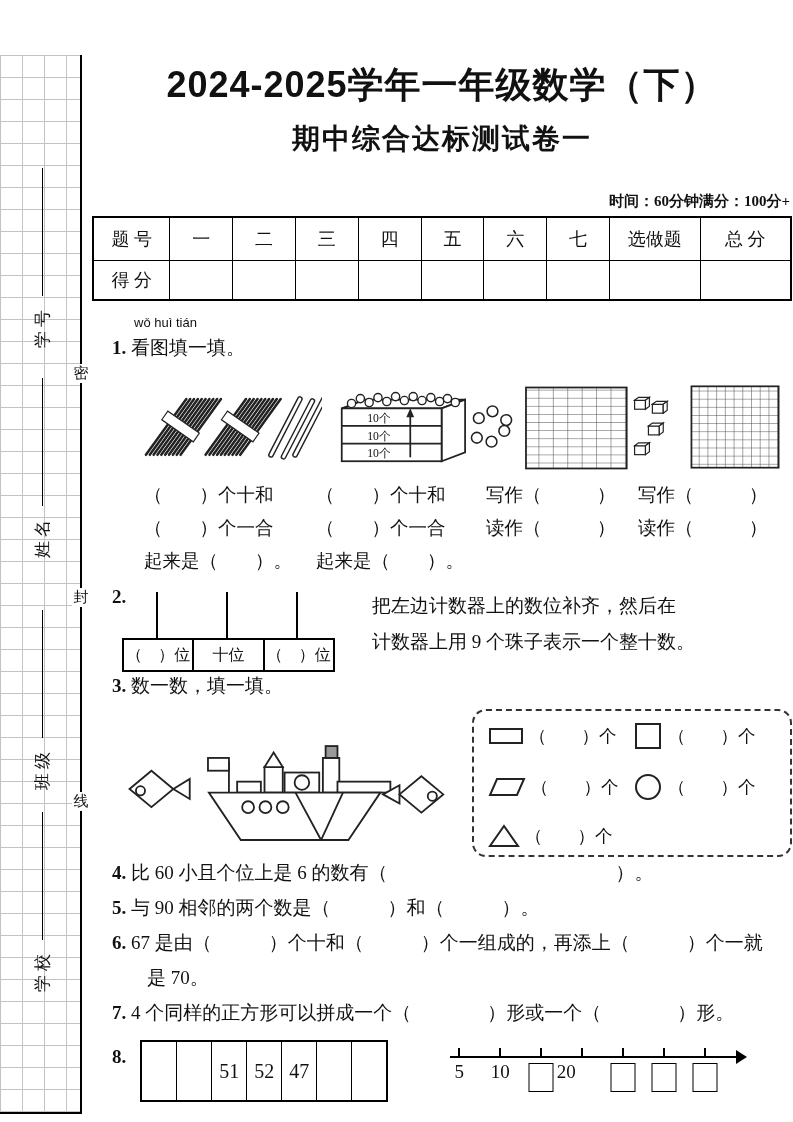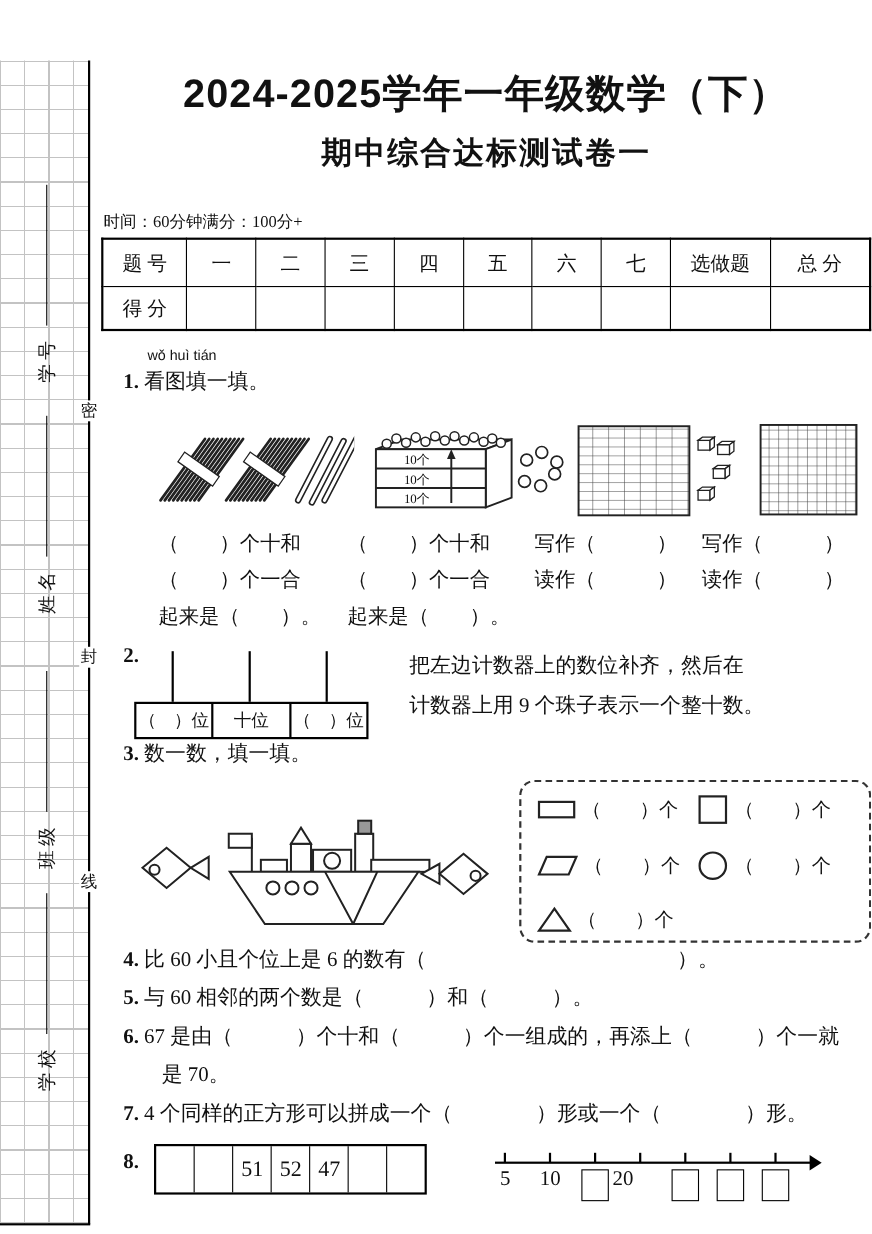--- a/index.html
+++ b/index.html
@@ -30,21 +30,21 @@
   
   .content { position:absolute; left:92px; top:0; width:700px; }
   .title {
     margin-top:60px; text-align:center; font-family:"Liberation Sans", sans-serif;
     font-weight:900; font-size:36px; line-height:50px; letter-spacing:1px;
   }
   .subtitle {
     margin-top:10px; text-align:center; font-family:"Liberation Sans", sans-serif;
     font-weight:900; font-size:28px; line-height:38px; letter-spacing:2px;
   }
-  .meta-row { margin-top:34px; display:flex; justify-content:flex-start; font-size:15px; padding:0 2px; }
+  .meta-row { margin-top:34px; display:flex; justify-content:flex-end; font-size:15px; padding:0 2px;font-weight:bold; }
 
   table.score { width:100%; border-collapse:collapse; table-layout:fixed; margin-top:5px; border:2.5px solid #000; }
   table.score td { border:1.6px solid #000; text-align:center; font-size:18px; }
   table.score tr.r1 td { height:40px; }
   table.score tr.r2 td { height:36px; }
 
   .sec-head { margin-top:14px; }
   .pinyin { font-size:13px; margin-left:42px; font-family:"Liberation Sans", sans-serif; line-height:15px; }
   .sec-title { font-size:19px; font-weight:bold; line-height:26px; }
   .qline { font-size:19px; line-height:35px; padding-left:20px; }
@@ -74,21 +74,21 @@
     font-size:17.5px;
   }
   .shape-entry { display:flex; align-items:center; gap:5px; }
   .shape-entry svg { flex:none; }
 
   .q6b { padding-left:55px; }
 
   .q8-row { display:flex; align-items:flex-start; margin-top:4px; }
   .q8-num { font-size:19px; font-weight:bold; padding-left:20px; margin-top:12px; }
   .strip { display:flex; border:2.5px solid #000; margin-left:14px; margin-top:6px; background:#fff; }
-  .strip-cell { width:34px; height:42px; border-right:1.5px solid #000; display:flex; align-items:center; justify-content:center; font-size:20px; }
+  .strip-cell { width:34px; height:58px; border-right:1.5px solid #000; display:flex; align-items:center; justify-content:center; font-size:20px; }
   .strip-cell:last-child { border-right:none; }
   .nl { position:relative; width:300px; height:62px; margin-left:62px; margin-top:10px; }
   .nl-line { position:absolute; left:0; top:12px; width:288px; height:2px; background:#000; }
   .nl-arrow { position:absolute; left:286px; top:6px; width:0; height:0; border-left:11px solid #000; border-top:7px solid transparent; border-bottom:7px solid transparent; }
   .nl-tick { position:absolute; top:4px; width:2px; height:9px; background:#000; }
   .nl-num { position:absolute; top:17px; font-size:19px; transform:translateX(-50%); }
   .nl-box { position:absolute; top:19px; width:23px; height:27px; border:1.5px solid #000; transform:translateX(-50%); background:#fff; }
 </style>
 </head>
 <body>
@@ -407,21 +407,21 @@
         </div>
       </div>
     </div>
 
     <div class="qline">
       <span class="qnum">4.</span>
       <span>比 60 小且个位上是 6 的数有（　　　　　　　　　　　　）。</span>
     </div>
     <div class="qline">
       <span class="qnum">5.</span>
-      <span>与 60 相邻的两个数是（　　　）和（　　　）。</span>
+      <span>与 90 相邻的两个数是（　　　）和（　　　）。</span>
     </div>
     <div class="qline">
       <span class="qnum">6.</span>
       <span>67 是由（　　　）个十和（　　　）个一组成的，再添上（　　　）个一就</span>
     </div>
     <div class="qline q6b">是 70。</div>
     <div class="qline">
       <span class="qnum">7.</span>
       <span>4 个同样的正方形可以拼成一个（　　　　）形或一个（　　　　）形。</span>
     </div>

